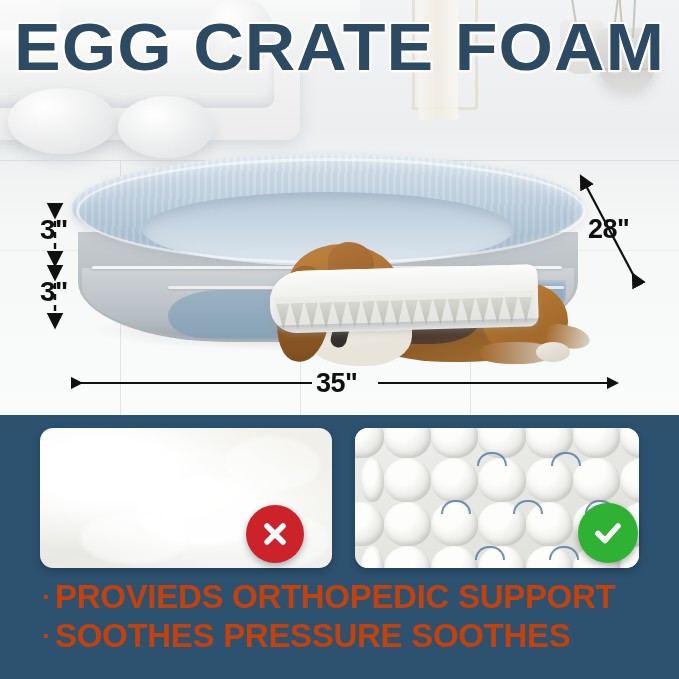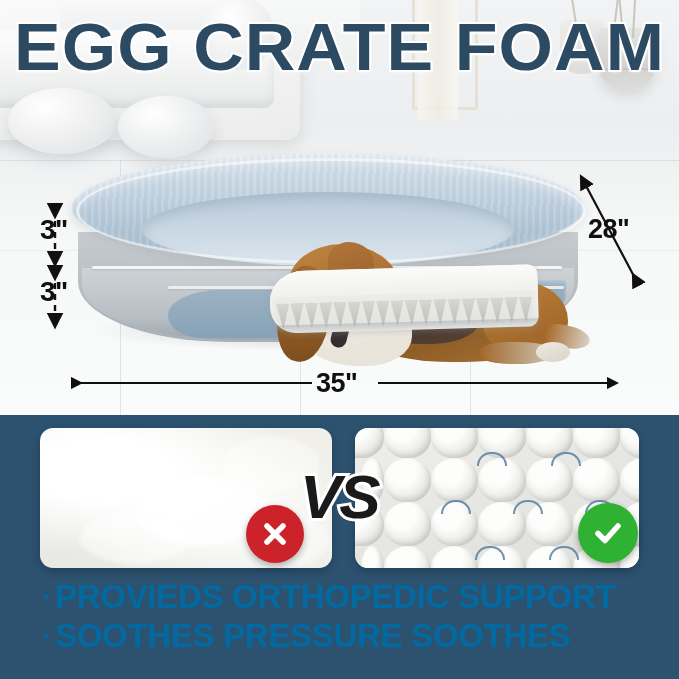--- a/index.html
+++ b/index.html
@@ -173,21 +173,21 @@
     box-shadow:0 3px 7px rgba(0,0,0,.30);}
   .badge-x{left:246px;top:505px;width:58px;height:58px;background:#cc2229;}
   .badge-check{left:578px;top:503px;width:60px;height:60px;background:#2fb233;}
 
   .vs{position:absolute;left:300px;top:466px;
     font-family:"Liberation Sans", sans-serif;
     font-size:62px;font-weight:bold;font-style:italic;color:#1a1a1a;
     -webkit-text-stroke:6px #ffffff;paint-order:stroke fill;
     letter-spacing:-2px;line-height:1;}
 
-  .bullets{position:absolute;left:42px;top:578px;width:620px;color:#0369a1;}
+  .bullets{position:absolute;left:42px;top:578px;width:620px;color:#c2410c;}
   .bullet{font-size:33px;font-weight:bold;line-height:1.17;letter-spacing:-0.3px;
     white-space:nowrap;}
   .bullet .dot{font-size:28px;vertical-align:2px;margin-right:4px;}
 </style>
 </head>
 <body>
 
 <div id="page">
 
   <div class="hero">
@@ -353,21 +353,20 @@
     <svg width="30" height="30" viewBox="0 0 30 30">
       <path d="M7 7 L23 23 M23 7 L7 23" stroke="#ffffff" stroke-width="5.5" stroke-linecap="round"></path>
     </svg>
   </div>
   <div class="badge badge-check">
     <svg width="34" height="34" viewBox="0 0 34 34">
       <path d="M7 17.5 L14 24.5 L27 10" stroke="#ffffff" stroke-width="5.5" fill="none" stroke-linecap="round" stroke-linejoin="round"></path>
     </svg>
   </div>
 
-  <div class="vs">VS</div>
 
   <div class="bullets">
     <div class="bullet">
       <span class="dot">·</span><span>PROVIEDS ORTHOPEDIC SUPPORT</span>
     </div>
     <div class="bullet">
       <span class="dot">·</span><span>SOOTHES PRESSURE SOOTHES</span>
     </div>
   </div>
 

